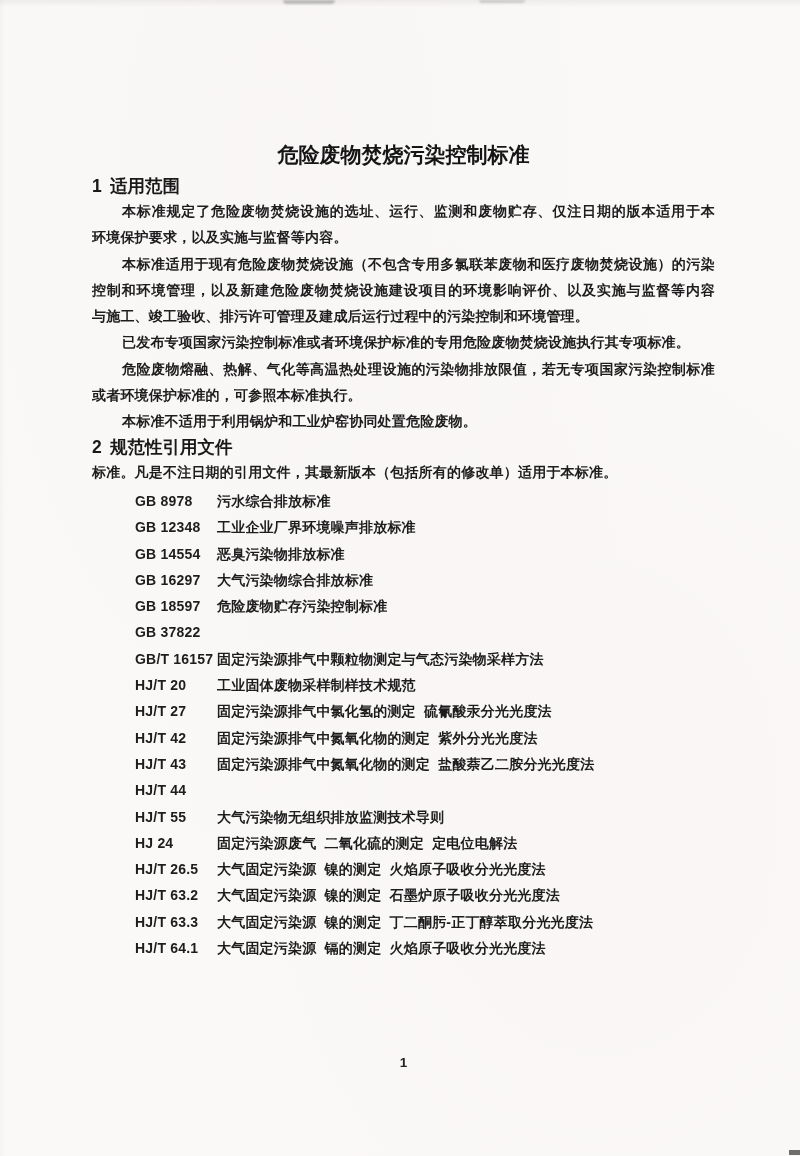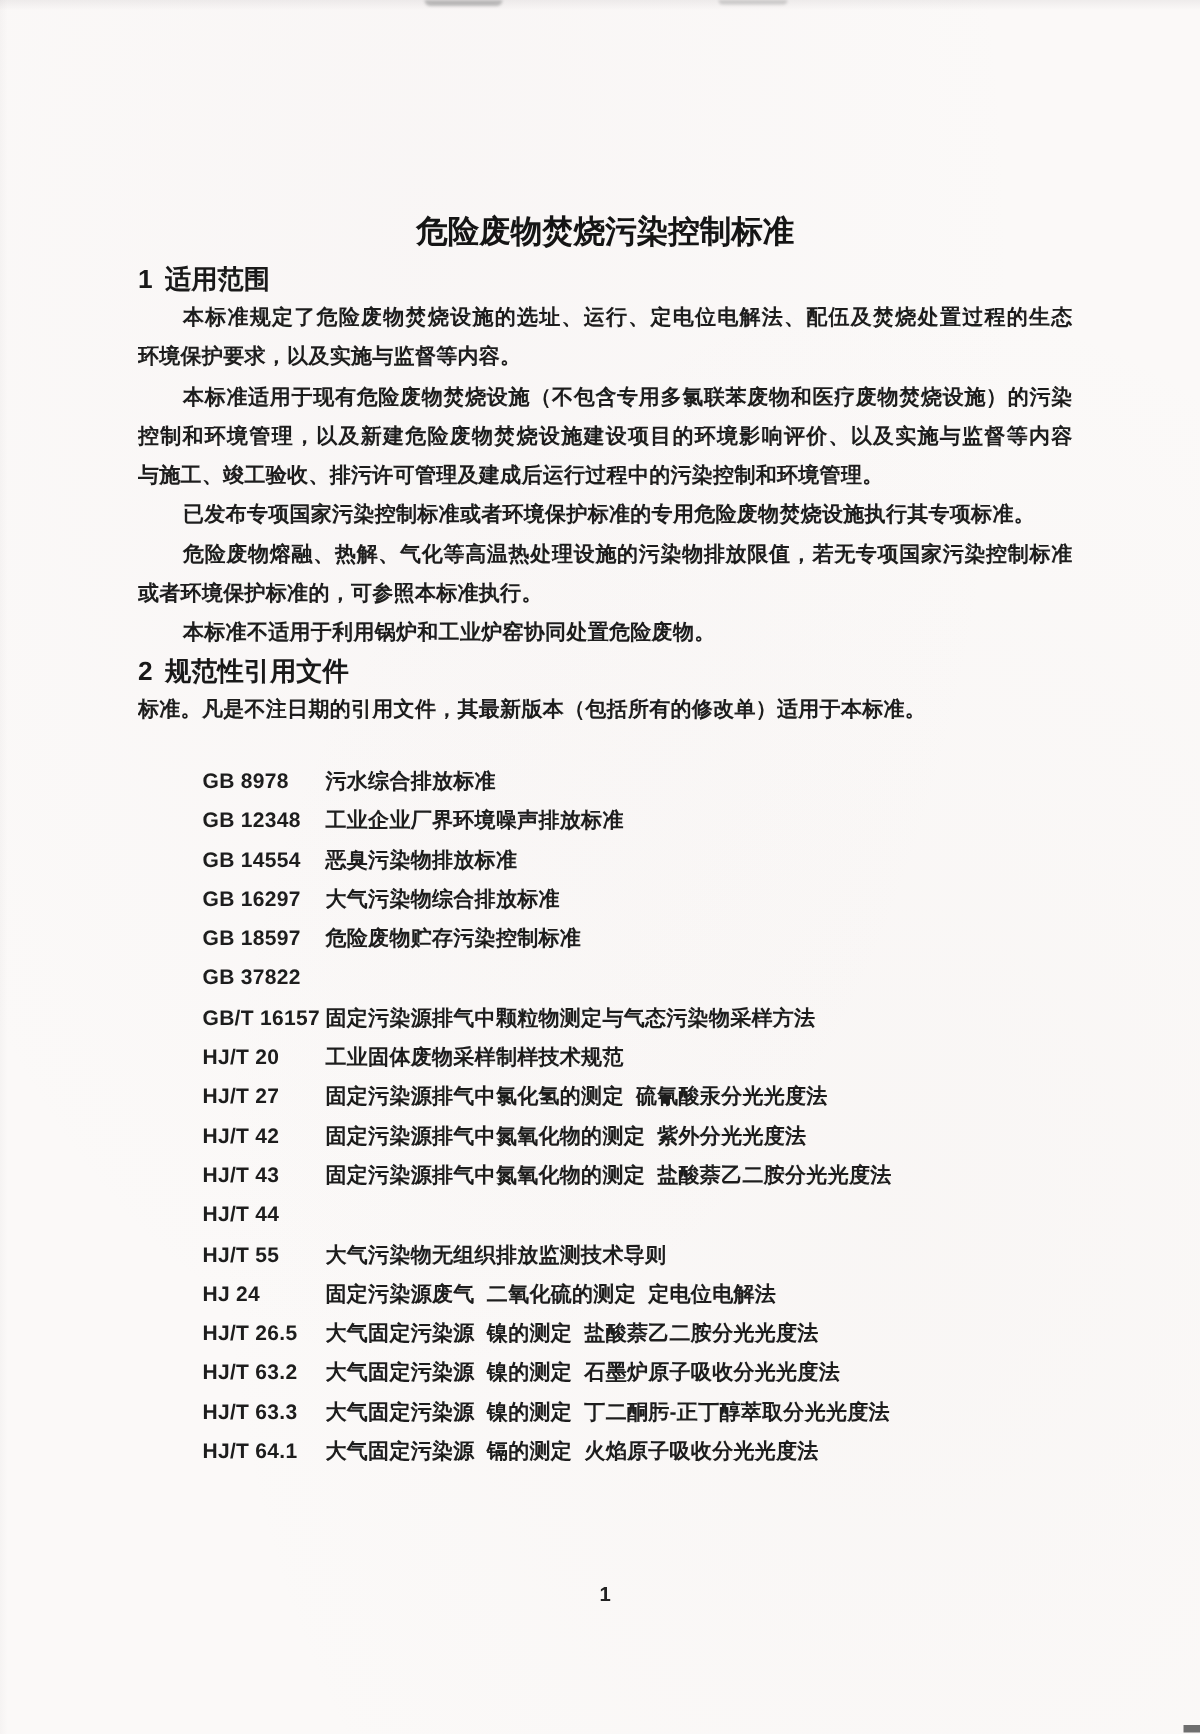--- a/index.html
+++ b/index.html
@@ -30,21 +30,21 @@
     display:flex; align-items:baseline; }
   .sec-num { flex:0 0 18px; }
   .section:nth-of-type(1) > .sec-heading { margin-top:19px; margin-bottom:2px; }
   .section:nth-of-type(2) > .sec-heading { margin-top:6px; }
 
   .para-line { font-size:14px; line-height:26.3px; height:26.3px; overflow:hidden;
     font-weight:600; letter-spacing:0.2px; }
   .fill { text-align:justify; text-align-last:justify; }
   .indent { text-indent:30px; }
 
-  .ref-list { margin-top:22px; }
+  .ref-list { margin-top:3px; }
   .ref-row { display:flex; padding-left:43px; height:26.3px; line-height:26.3px;
     overflow:hidden; font-size:14px; font-weight:600; }
   .ref-code { flex:0 0 82px; letter-spacing:0.2px; }
   .ref-title { white-space:pre-wrap; letter-spacing:0.2px; }
 
   .page-number { position:absolute; left:92px; top:1053px; width:623px;
     text-align:center; font-size:13.5px; line-height:20px; font-weight:600; color:#222; }
 </style>
 </head>
 <body>
@@ -56,21 +56,21 @@
 
   <div class="doc">
     <div class="title">危险废物焚烧污染控制标准</div>
 
   <div class="section">
         <div class="sec-heading">
           <div class="sec-num">1</div>
           <div>适用范围</div>
         </div>
         <div class="paragraph">
-          <div class="para-line indent fill">本标准规定了危险废物焚烧设施的选址、运行、定电位电解法、配伍及焚烧处置过程的生态</div>
+          <div class="para-line indent fill">本标准规定了危险废物焚烧设施的选址、运行、监测和废物贮存、仅注日期的版本适用于本</div>
           <div class="para-line">环境保护要求，以及实施与监督等内容。</div>
         </div>
         <div class="paragraph">
           <div class="para-line indent fill">本标准适用于现有危险废物焚烧设施（不包含专用多氯联苯废物和医疗废物焚烧设施）的污染</div>
           <div class="para-line  fill">控制和环境管理，以及新建危险废物焚烧设施建设项目的环境影响评价、以及实施与监督等内容</div>
           <div class="para-line">与施工、竣工验收、排污许可管理及建成后运行过程中的污染控制和环境管理。</div>
         </div>
         <div class="paragraph">
           <div class="para-line indent">已发布专项国家污染控制标准或者环境保护标准的专用危险废物焚烧设施执行其专项标准。</div>
         </div>
@@ -140,21 +140,21 @@
           <div class="ref-row">
             <span class="ref-code">HJ/T 55</span>
             <span class="ref-title">大气污染物无组织排放监测技术导则</span>
           </div>
           <div class="ref-row">
             <span class="ref-code">HJ 24</span>
             <span class="ref-title">固定污染源废气  二氧化硫的测定  定电位电解法</span>
           </div>
           <div class="ref-row">
             <span class="ref-code">HJ/T 26.5</span>
-            <span class="ref-title">大气固定污染源  镍的测定  盐酸萘乙二胺分光光度法</span>
+            <span class="ref-title">大气固定污染源  镍的测定  火焰原子吸收分光光度法</span>
           </div>
           <div class="ref-row">
             <span class="ref-code">HJ/T 63.2</span>
             <span class="ref-title">大气固定污染源  镍的测定  石墨炉原子吸收分光光度法</span>
           </div>
           <div class="ref-row">
             <span class="ref-code">HJ/T 63.3</span>
             <span class="ref-title">大气固定污染源  镍的测定  丁二酮肟-正丁醇萃取分光光度法</span>
           </div>
           <div class="ref-row">

